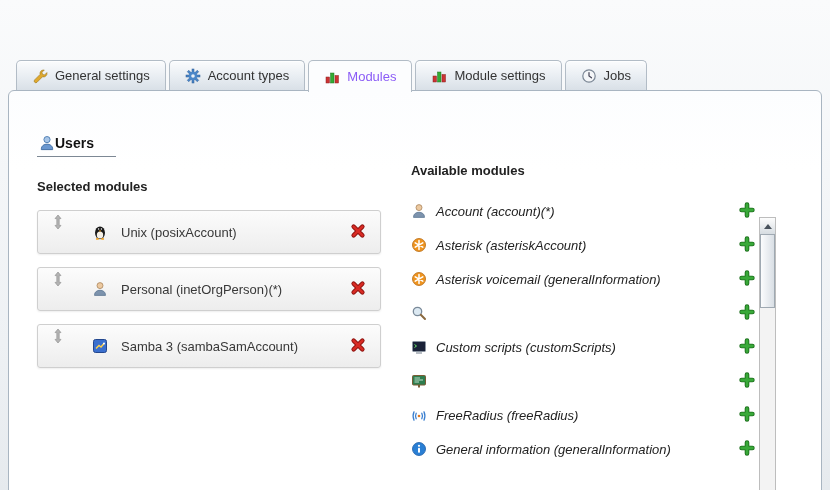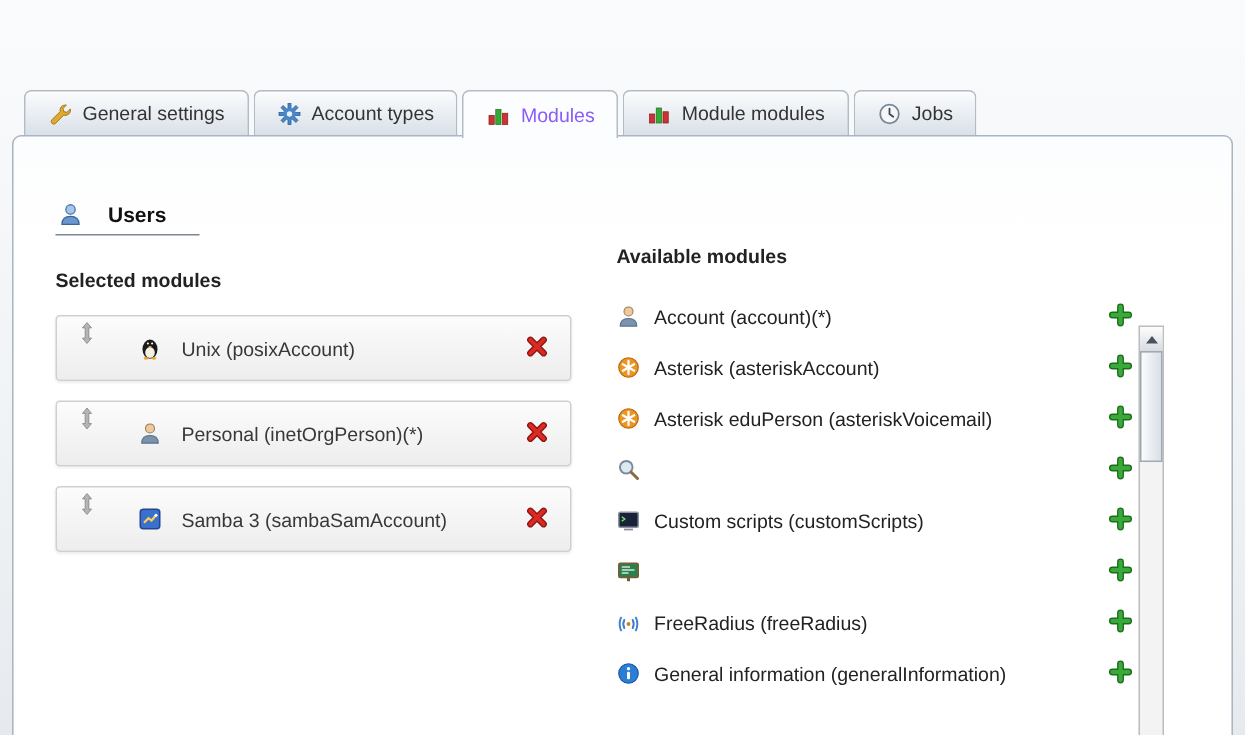--- a/index.html
+++ b/index.html
@@ -23,21 +23,21 @@
   .tab.active .lbl{color:#8b5cf6;}
   .icon16{width:16px;height:16px;display:inline-block;flex:0 0 16px;}
 
   
   .panel{
     position:absolute;left:8px;right:8px;top:42px;height:436px;
     border:1px solid #a9b5c1;border-radius:6px;
     background:linear-gradient(180deg,#fcfdfe 0%,#ffffff 18%);z-index:1;
   }
   .sect-head{
-    position:absolute;left:28px;top:44px;display:flex;gap:17px;
+    position:absolute;left:28px;top:44px;display:flex;gap:0;
     padding:0 22px 5px 2px;border-bottom:1px solid #7d8894;
   }
   .sect-head .t{font-size:14px;font-weight:bold;color:#111;}
 
   .colhead{font-size:13px;color:#222;margin-bottom:16px;height:15px;line-height:15px;font-weight:bold;}
 
   
   .leftcol{position:absolute;left:28px;top:88px;width:344px;}
   .selbox{
     box-sizing:border-box;height:44px;margin-bottom:13px;display:flex;align-items:center;
@@ -46,21 +46,21 @@
     box-shadow:0 1px 2px rgba(0,0,0,.07);
   }
   .handle{align-self:flex-start;margin-top:3px;cursor:grab;line-height:0;}
   .selbox .micon{margin-left:26px;}
   .selbox .mname{margin-left:13px;font-size:13px;color:#383838;flex:1;}
   .delbtn{width:18px;height:18px;cursor:pointer;line-height:0;}
 
   
   .rightcol{position:absolute;left:402px;top:72px;width:348px;}
   .avrow{height:34px;display:flex;align-items:center;}
-  .avrow .mname{margin-left:9px;font-size:13px;color:#222;}
+  .avrow .mname{margin-left:9px;font-size:13px;color:#222;font-style:italic;}
   .addbtn{margin-left:auto;margin-right:2px;width:18px;height:18px;cursor:pointer;line-height:0;}
 
   
   .scrollbar{position:absolute;left:750px;top:126px;width:17px;height:302px;box-sizing:border-box;background:#f3f3f3;border:1px solid #bdbdbd;}
   .sbtn{position:absolute;left:0;width:15px;height:16px;background:linear-gradient(180deg,#fdfdfd,#d6dce1);border-bottom:1px solid #a7b0b9;display:flex;align-items:center;justify-content:center;cursor:pointer;}
   .sbtn.up{top:0;}
   .sbtn.down{bottom:0;border-bottom:none;border-top:1px solid #a7b0b9;}
   .tri-up{width:0;height:0;border-left:4px solid transparent;border-right:4px solid transparent;border-bottom:5px solid #49525c;}
   .tri-down{width:0;height:0;border-left:4px solid transparent;border-right:4px solid transparent;border-top:5px solid #49525c;}
   .thumb{position:absolute;left:0;top:16px;width:15px;height:74px;background:linear-gradient(90deg,#fbfcfd,#d9dfe5);border:1px solid #9fa9b2;box-sizing:border-box;cursor:grab;}
@@ -176,21 +176,21 @@
     <div class="tab active">
       <svg class="icon16" viewBox="0 0 16 16">
           <use href="#i-modules"></use>
         </svg>
       <span class="lbl">Modules</span>
     </div>
     <div class="tab">
       <svg class="icon16" viewBox="0 0 16 16">
           <use href="#i-modules"></use>
         </svg>
-      <span class="lbl">Module modules</span>
+      <span class="lbl">Module settings</span>
     </div>
     <div class="tab">
       <svg class="icon16" viewBox="0 0 16 16">
           <use href="#i-clock"></use>
         </svg>
       <span class="lbl">Jobs</span>
     </div>
   </div>
 
   <div class="panel">
@@ -281,21 +281,21 @@
           <svg class="icon16" viewBox="0 0 16 16">
               <use href="#i-plus"></use>
             </svg>
         </span>
       </div>
 
       <div class="avrow">
         <svg class="icon16" viewBox="0 0 16 16">
             <use href="#i-asterisk"></use>
           </svg>
-        <span class="mname">Asterisk eduPerson (asteriskVoicemail)</span>
+        <span class="mname">Asterisk voicemail (generalInformation)</span>
         <span class="addbtn">
           <svg class="icon16" viewBox="0 0 16 16">
               <use href="#i-plus"></use>
             </svg>
         </span>
       </div>
 
       <div class="avrow">
         <svg class="icon16" viewBox="0 0 16 16">
             <use href="#i-magnifier"></use>

